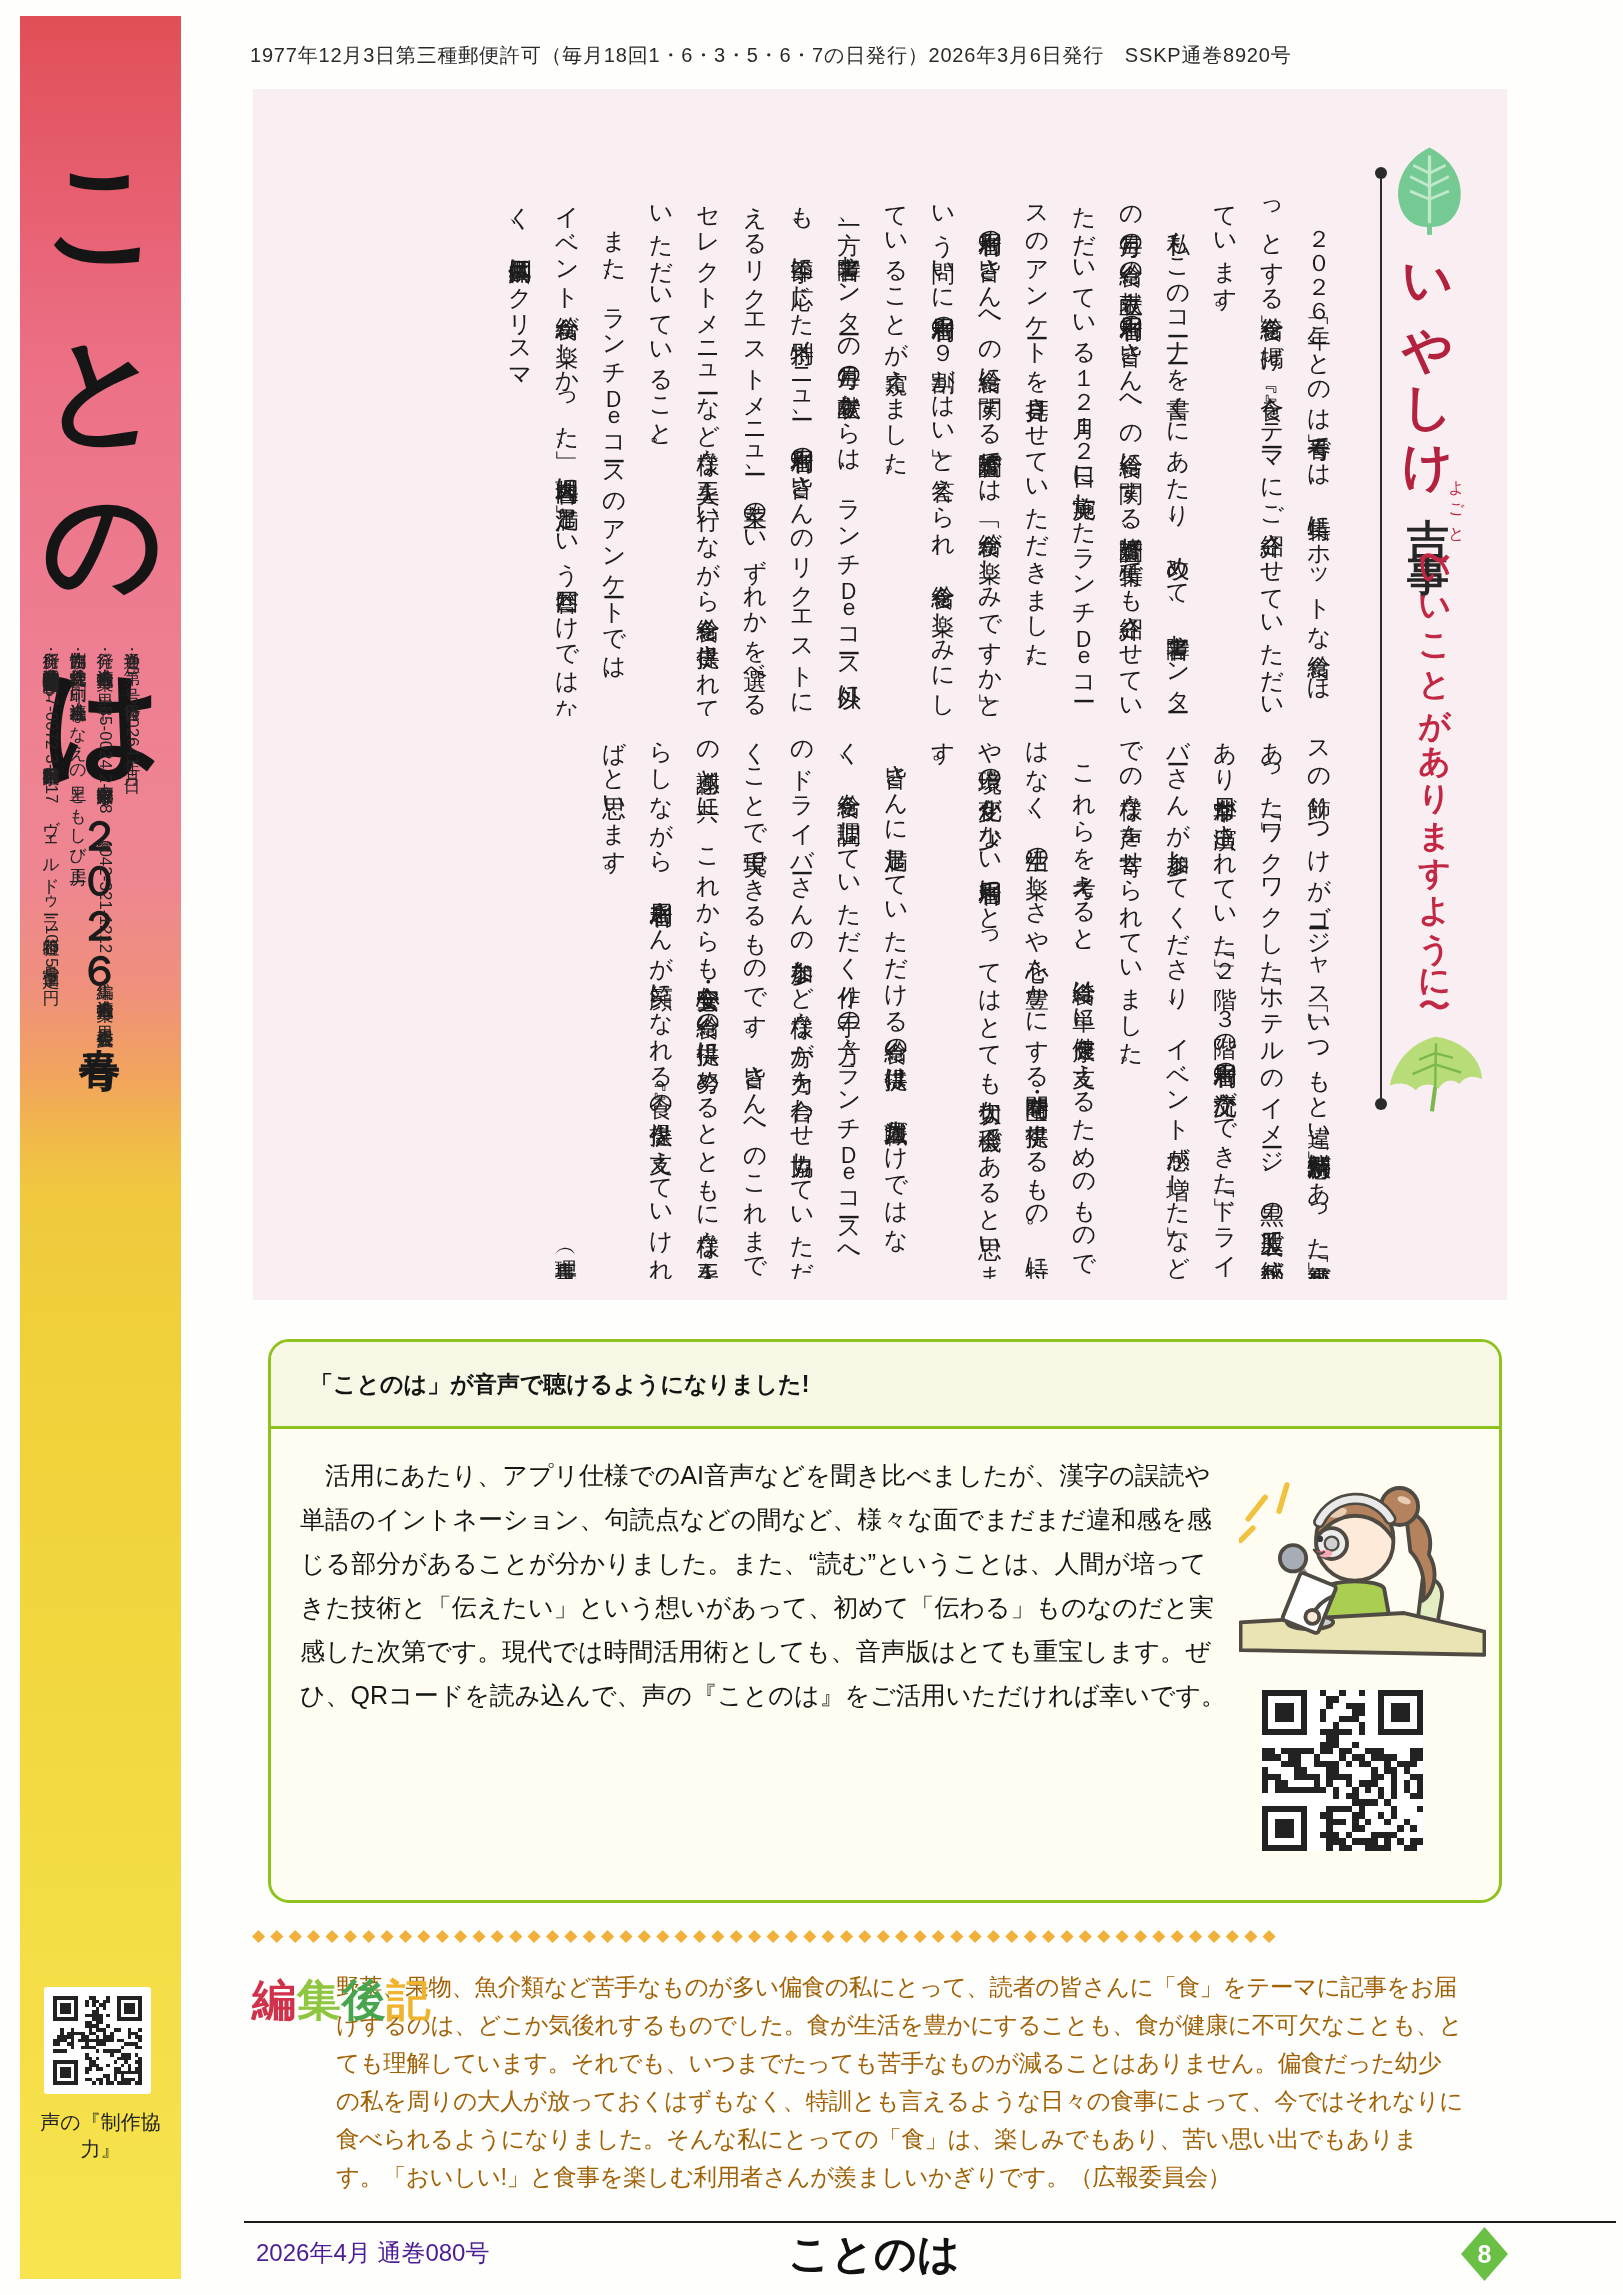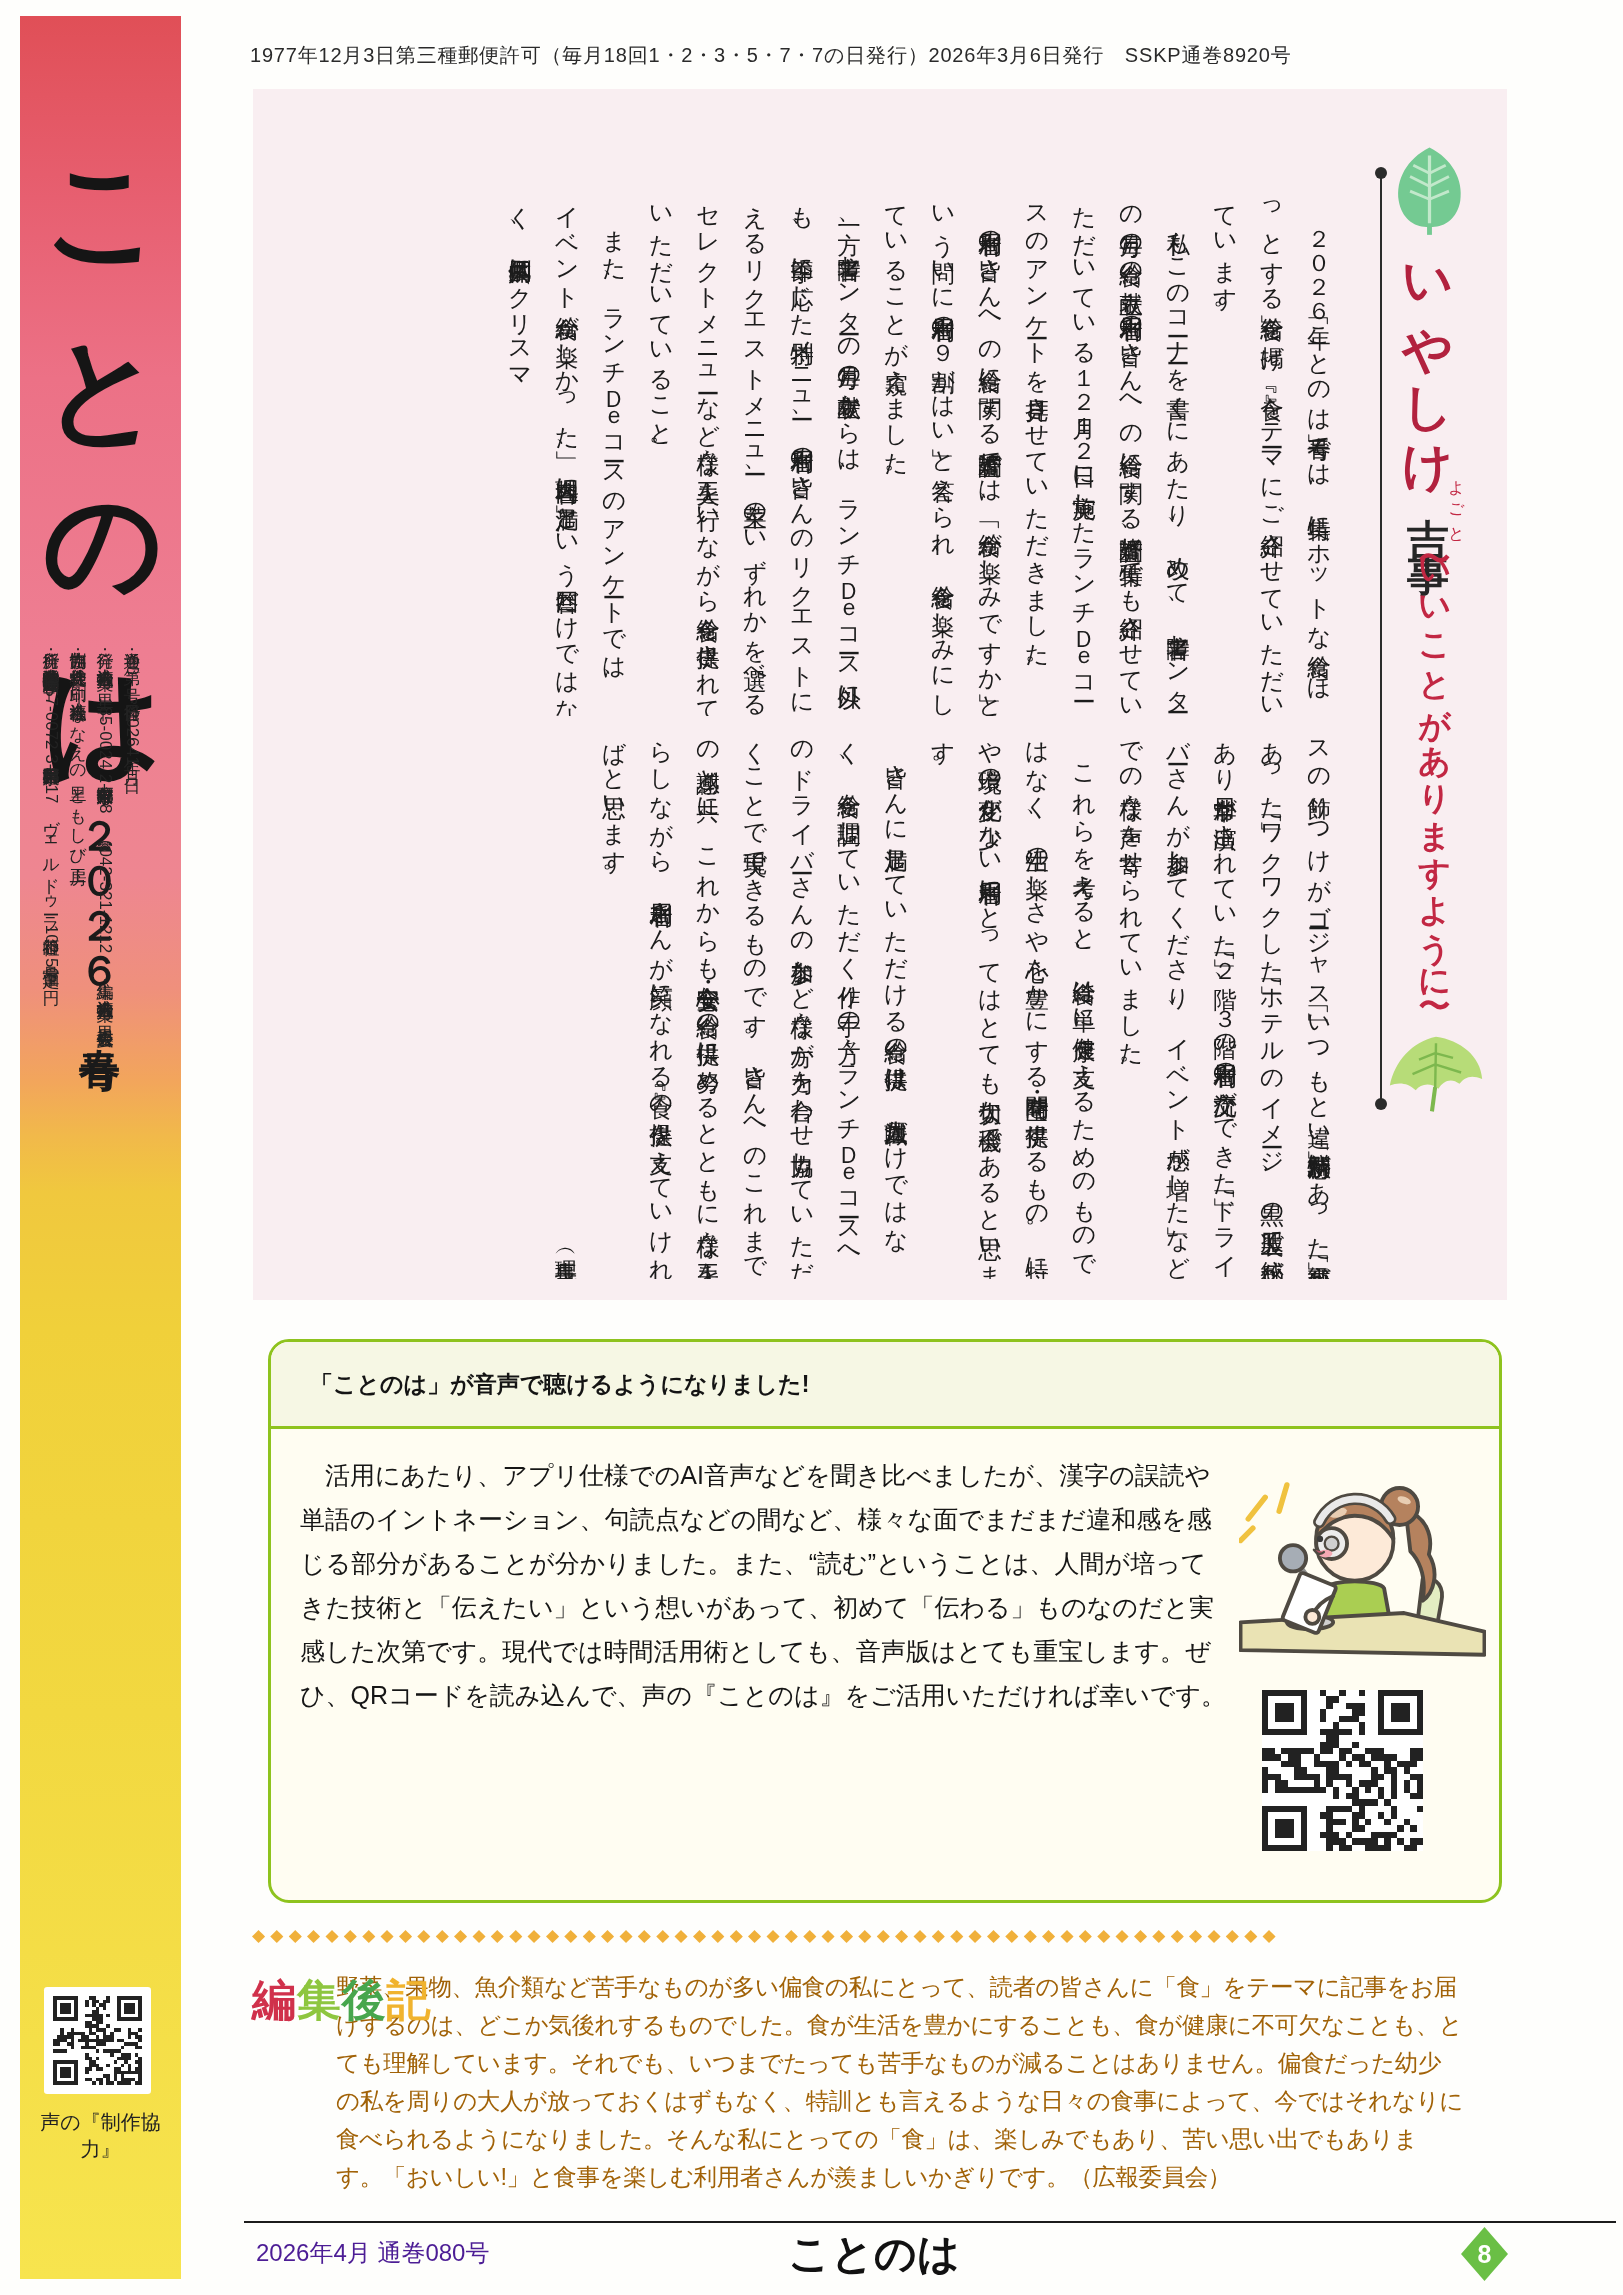--- a/index.html
+++ b/index.html
@@ -83,21 +83,21 @@
     font-family:"Liberation Serif",serif;font-weight:700;font-size:42px;color:#111;}
   .page-diamond{position:absolute;left:1461px;top:2227px;width:47px;height:54px;background:#6abf45;
     clip-path:polygon(50% 0,100% 50%,50% 100%,0 50%);display:flex;align-items:center;justify-content:center;}
   .page-diamond span{color:#fff;font-size:25px;font-weight:700;}
 </style>
 </head>
 <body>
 
 <div class="page">
 
-  <div class="header-line">1977年12月3日第三種郵便許可（毎月18回1・2・3・5・7・7の日発行）2026年3月6日発行　SSKP通巻8920号</div>
+  <div class="header-line">1977年12月3日第三種郵便許可（毎月18回1・6・3・5・6・7の日発行）2026年3月6日発行　SSKP通巻8920号</div>
 
   <aside class="sidebar">
     <div class="side-title">ことのは</div>
     <div class="side-edition">２０２６　春号</div>
     <div class="side-pub">
       <p>通巻：第80号　発行日：2026年4月1日</p>
       <p>発行：社会福祉法人 万葉の里　〒185-0024 東京都国分寺市泉町2-3-8　☎042-321-1212　編集：社会福祉法人 万葉の里 広報委員会</p>
       <p>制作協力：株式会社文伸　印刷：社会福祉法人 ななえの里 ともしび工房</p>
       <p>発行所：特定非営利活動法人 障害者団体定期刊行物協会　〒157-0072 東京都世田谷区祖師谷3-1-17 ヴェルドゥーラ祖師谷102号室 定価50円</p>
     </div>

